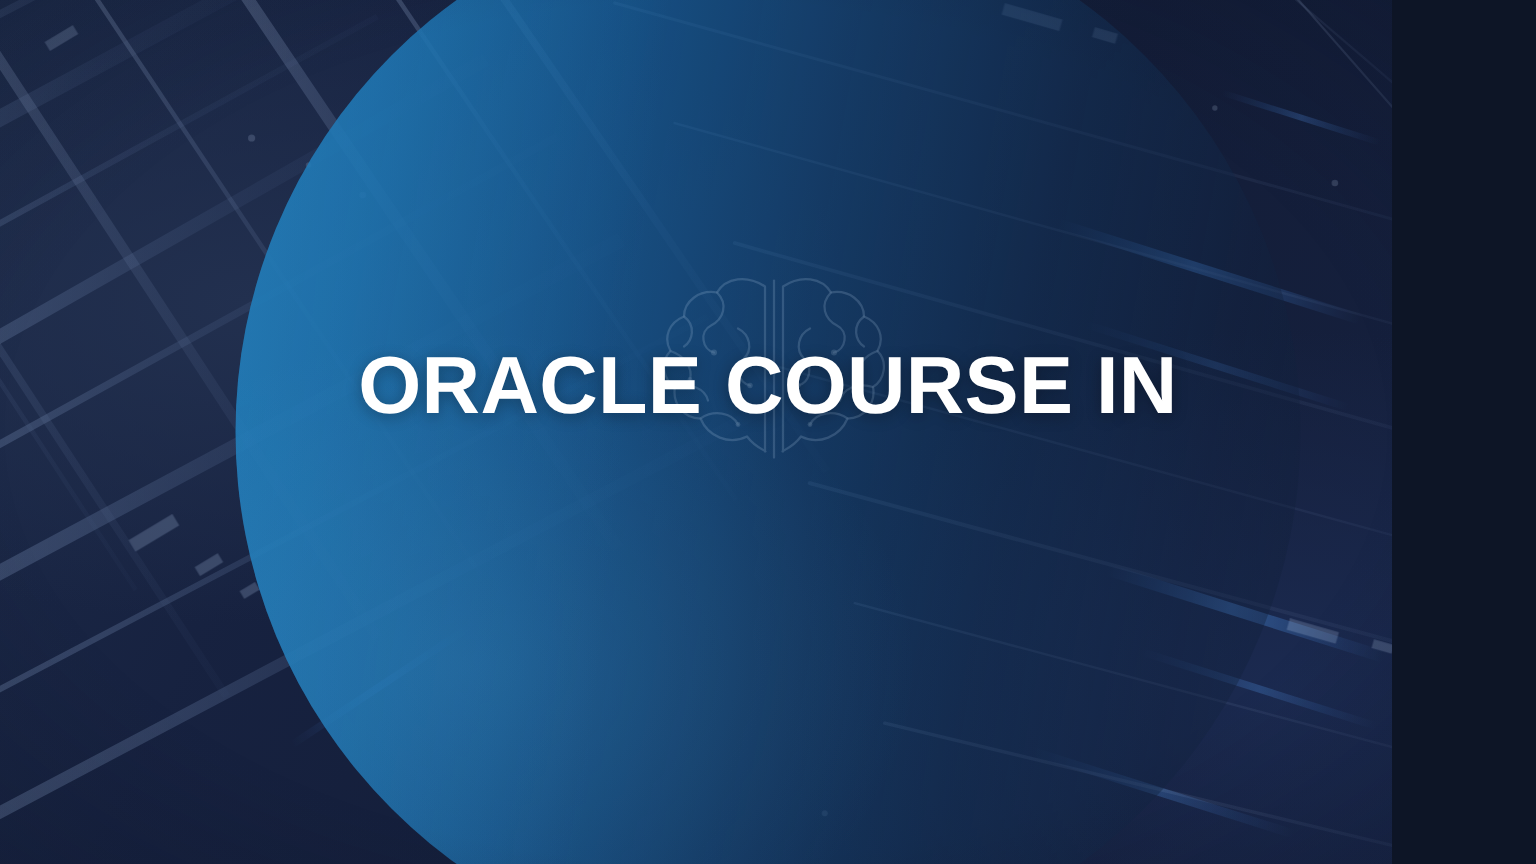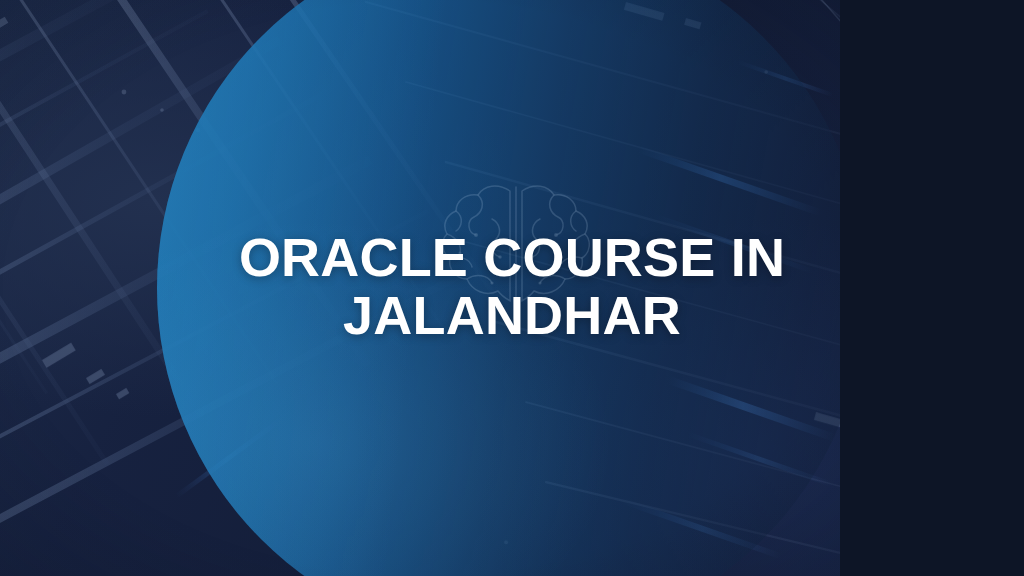--- a/index.html
+++ b/index.html
@@ -7,21 +7,21 @@
     margin: 0;
     padding: 0;
     background: #0d1526;
   }
   body {
     font-family: "Liberation Sans", sans-serif;
   }
 
   .slide {
     position: relative;
-    width: 840px;
+    width: 928px;
     height: 576px;
     overflow: hidden;
     background: #16213f;
     user-select: none;
   }
 
   
   .bg-base {
     position: absolute;
     inset: 0;
@@ -290,21 +290,20 @@
         <circle cx="32" cy="78" r="1.6"></circle>
         <circle cx="144" cy="78" r="1.6"></circle>
         <circle cx="64" cy="108" r="1.6"></circle>
         <circle cx="112" cy="108" r="1.6"></circle>
       </g>
     </svg>
   </div>
 
   <div class="title-block">
     <span class="title-line">ORACLE COURSE IN</span>
-    <span class="title-line">JALANDHAR</span>
   </div>
 
   <div class="vignette"></div>
 
   <div class="next-btn" aria-label="Oracle Course In Jalandhar">
     <span>
       <svg width="15" height="15" viewBox="0 0 15 15" xmlns="http://www.w3.org/2000/svg">
         <g fill="none" stroke="#E6ECF5" stroke-width="1.2" stroke-linecap="round" stroke-linejoin="round">
           <path d="M2.2 7.5 H12"></path>
           <path d="M8.3 3.9 L12 7.5 L8.3 11.1"></path>

